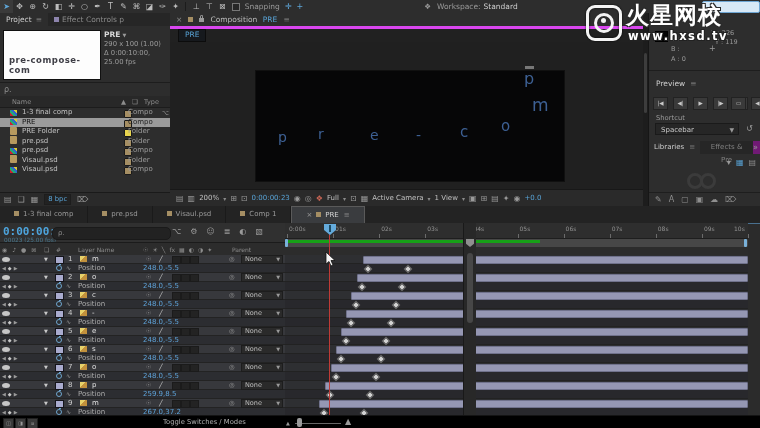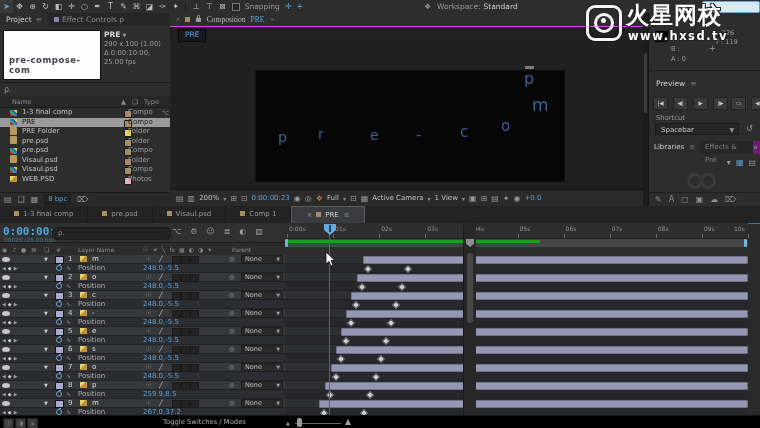--- a/index.html
+++ b/index.html
@@ -45,21 +45,21 @@
   .pi-chip{position:absolute;left:124px;top:2px;width:6px;height:6px;border-radius:1px;border:1px solid #1a1a1a;}
   .pi-type{position:absolute;left:128px;top:0;color:#9a9a9a;}
   .pi-row.sel .pi-type{color:#222;}
   .pi-extra{position:absolute;left:162px;top:0;color:#9a9a9a;font-size:6px;}
   .pfoot{position:absolute;left:0;top:179px;width:170px;height:14px;background:#2a2a2a;border-top:1px solid #1a1a1a;display:flex;align-items:center;gap:6px;padding-left:4px;box-sizing:border-box;}
   .pfoot .fic{color:#9a9a9a;font-size:8px;}
   .bpc{color:#58a3d6;font-size:6.8px;border:1px solid #1d1d1d;background:#222;padding:0 3px;line-height:9px;}
 
   
   .comp{position:absolute;left:170px;top:13px;width:473px;height:193px;background:#212121;}
-  .ctabs{position:absolute;left:0;top:0;width:100%;height:13px;background:#2d2d2d;border-bottom:1px solid #d946ef;color:#9c9c9c;font-size:7.5px;line-height:13px;font-family:Liberation Serif, serif;}
+  .ctabs{position:absolute;left:0;top:0;width:100%;height:13px;background:#2d2d2d;border-bottom:3px solid #d946ef;color:#9c9c9c;font-size:7.5px;line-height:13px;}
   .ctabs .x{margin:0 3px 0 6px;color:#8a8a8a;} .ctabs .sq{display:inline-block;width:5px;height:5px;background:#a58e63;margin-right:3px;}
   .lock{display:inline-block;position:relative;width:5px;height:4px;background:#9a9a9a;margin:0 4px 0 1px;}
   .lock:before{content:"";position:absolute;left:1px;top:-3px;width:3px;height:3px;border:1px solid #9a9a9a;border-bottom:none;border-radius:2px 2px 0 0;box-sizing:border-box;}
   .ctabs .cname{color:#bdbdbd;} .ctabs .cpre{color:#58a3d6;margin-left:3px;}
   .crumb{position:absolute;left:8px;top:16px;height:11px;background:#16191d;border:1px solid #0c0c0c;padding:0 6px;line-height:10px;color:#58a3d6;font-size:7.5px;}
   .cview{position:absolute;left:0;top:29px;width:473px;height:147px;background:#202020;}
   .canvas{position:absolute;left:86px;top:29px;width:308px;height:110px;background:#060607;box-shadow:0 0 0 1px #101010;}
   .cletter{position:absolute;font-family:"DejaVu Sans","Liberation Sans",sans-serif;font-weight:500;}
   .selmark{position:absolute;left:355px;top:24px;width:9px;height:3px;background:#8f8f8f;opacity:.8;}
   .ctool{position:absolute;left:0;top:176px;width:473px;height:17px;background:#2a2a2a;border-top:1px solid #181818;display:flex;align-items:center;gap:4px;padding:0 6px;box-sizing:border-box;}
@@ -77,21 +77,21 @@
   .divh{position:absolute;left:0;width:112px;height:1px;background:#1e1e1e;}
   .rp-title{position:absolute;left:7px;font-size:7.5px;color:#cfcfcf;}
   .rp-menu{color:#777;margin-left:5px;}
   .transport{position:absolute;left:4px;top:84px;display:flex;gap:5px;}
   .tbtn{min-width:11px;height:11px;background:#3a3a3a;border:1px solid #222;color:#c9c9c9;font-size:5.5px;line-height:11px;text-align:center;padding:0 1px;}
   .tr-right{position:absolute;left:82px;top:84px;display:flex;gap:5px;}
   .shlabel{position:absolute;left:7px;top:101px;font-size:6.8px;color:#9a9a9a;}
   .shsel{position:absolute;left:6px;top:110px;width:84px;height:12px;background:#262626;border:1px solid #1a1a1a;color:#c9c9c9;font-size:7px;line-height:12px;padding-left:5px;box-sizing:border-box;}
   .shsel b{position:absolute;right:4px;top:0;color:#9a9a9a;font-weight:normal;font-size:6px;}
   .shloop{position:absolute;left:97px;top:111px;color:#9a9a9a;font-size:8px;}
-  .libtabs{position:absolute;left:0;top:128px;width:112px;height:13px;background:#701a75;display:flex;}
+  .libtabs{position:absolute;left:0;top:128px;width:112px;height:13px;background:#701a75;display:flex;text-align:center;}
   .libtab{padding:0 5px;line-height:13px;font-size:7px;color:#cfcfcf;background:#2d2d2d;}
   .libtab.dim{background:#262626;color:#808080;}
   .libchev{margin-left:auto;color:#9a9a9a;line-height:13px;padding-right:3px;}
   .libbar{position:absolute;left:0;top:143px;width:112px;height:12px;display:flex;justify-content:flex-end;gap:5px;padding-right:5px;box-sizing:border-box;align-items:center;}
   .cclogo{position:absolute;left:38px;top:158px;width:34px;height:20px;}
   .cclogo i,.cclogo b{position:absolute;width:16px;height:16px;border:3px solid #3b3b3b;border-radius:50%;box-sizing:border-box;}
   .cclogo i{left:0;top:2px;} .cclogo b{left:13px;top:2px;}
   .libfoot{position:absolute;left:0;top:179px;width:112px;height:14px;border-top:1px solid #1e1e1e;display:flex;align-items:center;gap:7px;padding:0 6px;box-sizing:border-box;}
   .lic{color:#8f8f8f;font-size:8px;}
 
@@ -273,26 +273,20 @@
           <span class="pi-name">Visaul.psd</span>
           <span class="pi-chip" style="background: rgb(165, 142, 99);"></span>
           <span class="pi-type">Folder</span>
         </div>
         <div class="pi-row">
           <span class="pi-ic ic-comp"></span>
           <span class="pi-name">Visaul.psd</span>
           <span class="pi-chip" style="background: rgb(165, 142, 99);"></span>
           <span class="pi-type">Compo</span>
         </div>
-        <div class="pi-row">
-          <span class="pi-ic ic-psd"></span>
-          <span class="pi-name">WEB.PSD</span>
-          <span class="pi-chip" style="background: rgb(229, 174, 195);"></span>
-          <span class="pi-type">Photos</span>
-        </div>
       </div>
     <div class="pfoot">
       <span style="display:flex;gap:6px;">
           <span class="fic">▤</span>
           <span class="fic">❏</span>
           <span class="fic">▦</span>
         </span>
       <span class="bpc">8 bpc</span>
       <span class="fic">⌦</span>
     </div>

